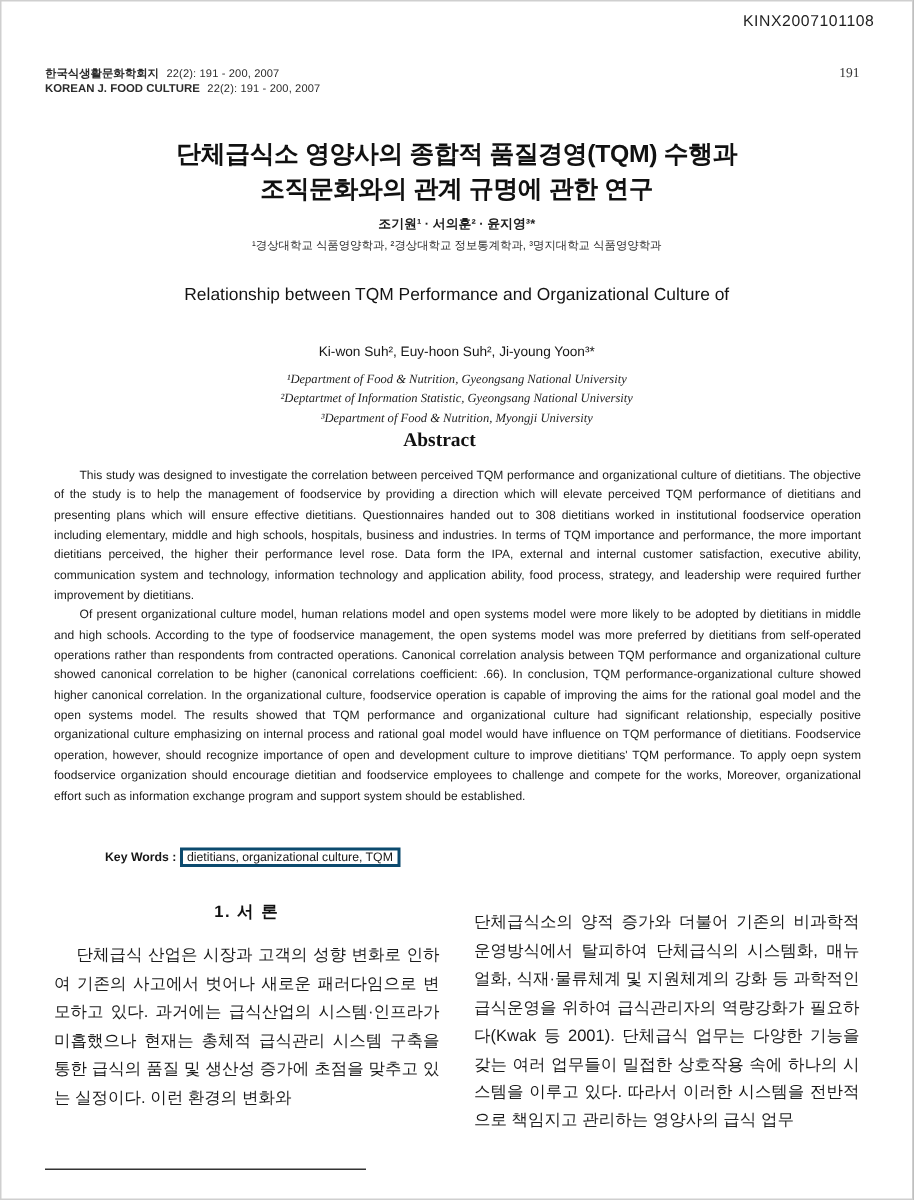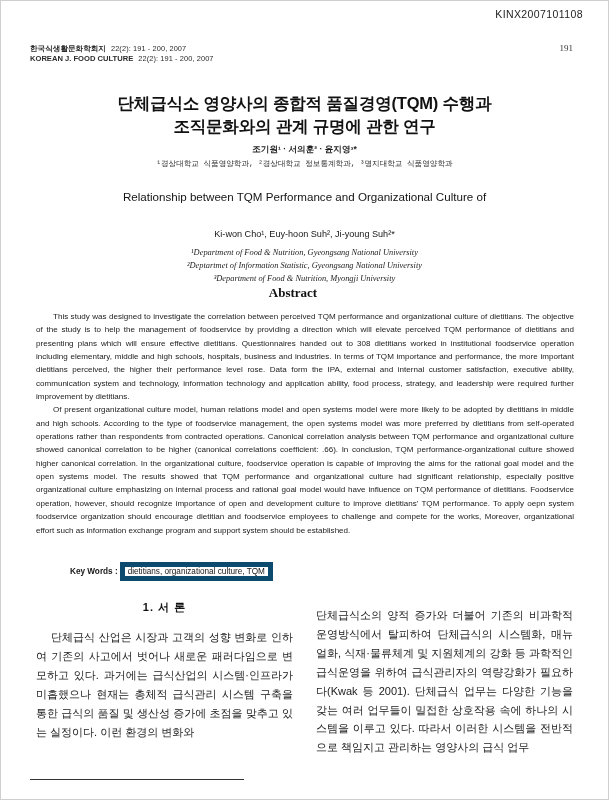--- a/index.html
+++ b/index.html
@@ -91,21 +91,21 @@
     font-weight: bold;
     font-size: 8.6px;
     color: #1d1d1d;
   }
   .affil-ko {
     position: absolute;
     top: 159px;
     left: 0;
     right: 0;
     text-align: center;
-    font-family: Liberation Mono, monospace;
+    font-family: Liberation Sans, sans-serif;
     font-size: 7.6px;
     color: #2a2a2a;
   }
 
   .title-en {
     position: absolute;
     top: 188px;
     left: 60px;
     right: 60px;
     text-align: center;
@@ -167,21 +167,21 @@
   .keywords {
     position: absolute;
     top: 567px;
     left: 70px;
     font-family: "Liberation Sans", "DejaVu Sans", sans-serif;
     font-size: 8.2px;
     color: #161616;
   }
   .keywords .kw-label { font-weight: bold; }
   .keywords .kw-vals {
-    border: 5px solid #0c4a6e;
+    border: 2px solid #0c4a6e;
     padding: 0 3px;
     margin-left: 2px;
   }
 
   
   .sec-head {
     position: absolute;
     top: 600px;
     left: 36px;
     width: 257px;
@@ -250,21 +250,21 @@
     <div>조직문화와의 관계 규명에 관한 연구</div>
   </div>
 
   <div class="authors-ko">조기원¹ · 서의훈² · 윤지영³*</div>
   <div class="affil-ko">¹경상대학교 식품영양학과, ²경상대학교 정보통계학과, ³명지대학교 식품영양학과</div>
 
   <div class="title-en">
     <div>Relationship between TQM Performance and Organizational Culture of</div>
   </div>
 
-  <div class="authors-en">Ki-won Cho¹, Euy-hoon Suh², Ji-young Suh²*</div>
+  <div class="authors-en">Ki-won Suh², Euy-hoon Suh², Ji-young Yoon³*</div>
 
   <div class="affil-en">
     <div>¹Department of Food &amp; Nutrition, Gyeongsang National University</div>
     <div>²Deptartmet of Information Statistic, Gyeongsang National University</div>
     <div>³Department of Food &amp; Nutrition, Myongji University</div>
   </div>
 
   <div class="abstract-head">Abstract</div>
 
   <div class="abstract-body">

